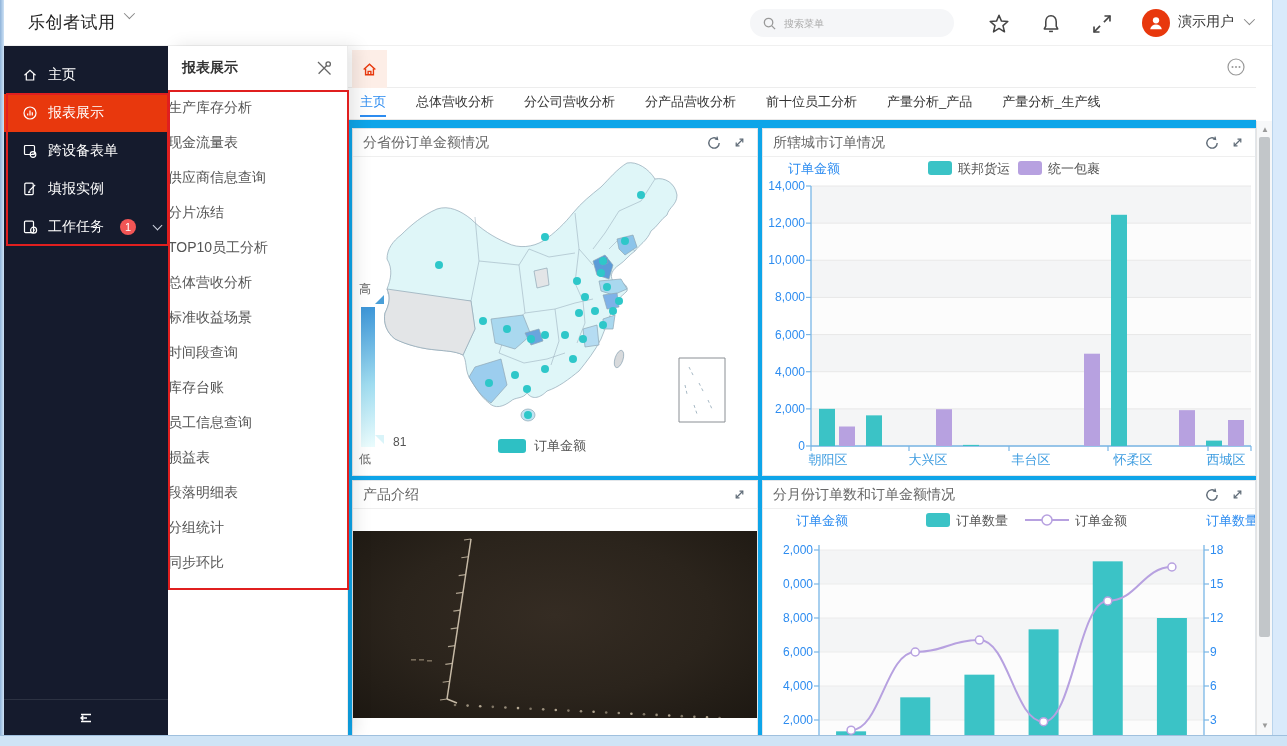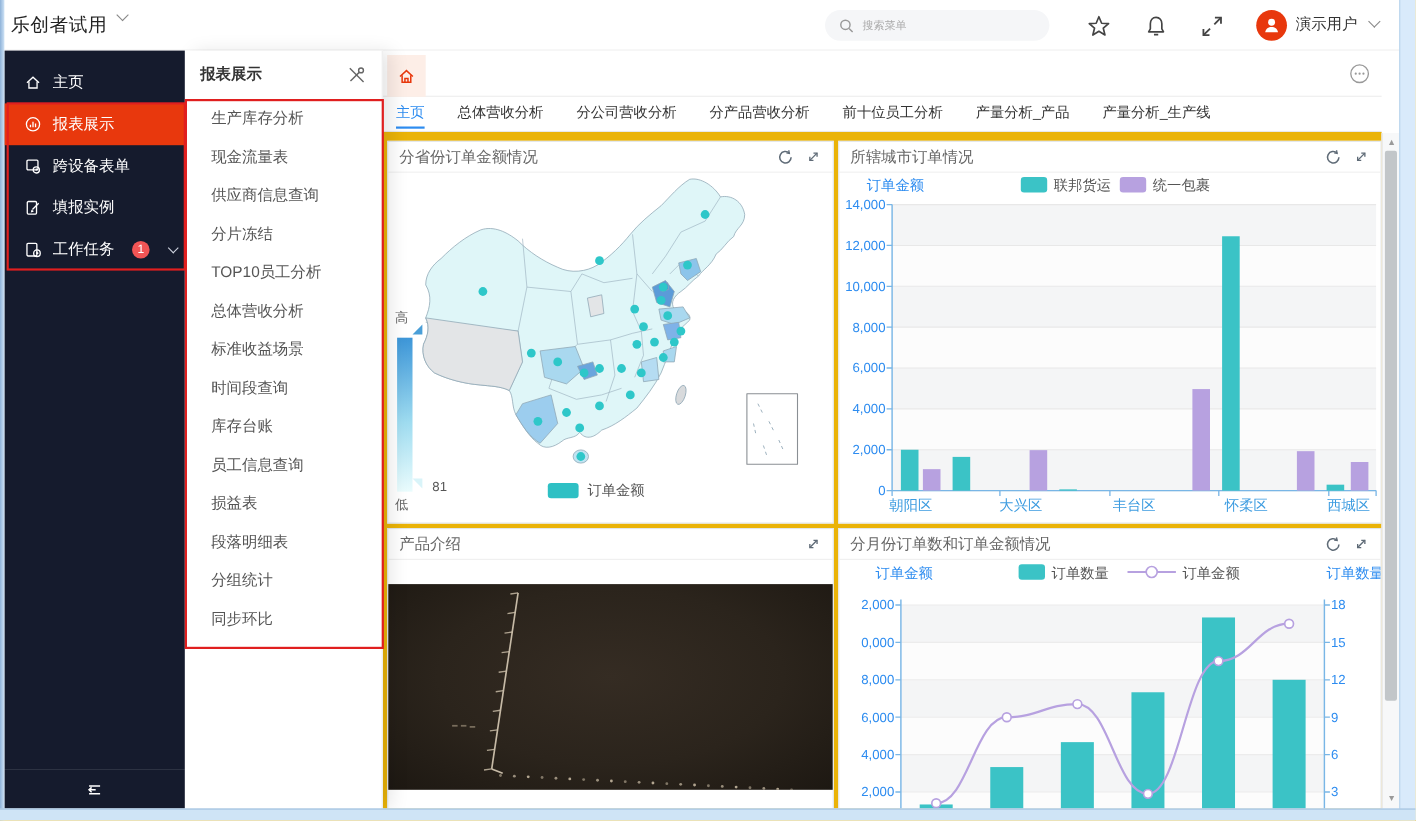--- a/index.html
+++ b/index.html
@@ -8,21 +8,21 @@
     position:relative; background:#fff; color:#333;
     font-family:"Liberation Sans","DejaVu Sans",sans-serif; font-size:14px;
   }
   
   .win-left  { position:absolute; left:0; top:0; width:4px;  height:746px; background:linear-gradient(90deg,#8fb3d9,#cfe3f6); z-index:60; }
   .win-right { position:absolute; right:0; top:0; width:15px; height:746px; background:#d9eafb; border-left:1px solid #b9d4ec; z-index:60; }
   .win-bottom{ position:absolute; left:0; bottom:0; width:1287px; height:11px; background:#cfe4f6; border-top:1px solid #9fc0de; z-index:60; }
 
   
   .app-header { position:absolute; left:4px; top:0; width:1268px; height:46px; background:#fff; border-bottom:1px solid #f0f0f0; display:flex; align-items:center; z-index:10; }
-  .logo-wrap { display:flex; align-items:flex-start; gap:8px; padding-left:6px; }
+  .logo-wrap { display:flex; align-items:flex-start; gap:8px; padding-left:24px; }
   .logo-text { font-size:17px; color:#222; letter-spacing:.5px; }
   .chev { display:inline-block; width:8px; height:8px; border-right:1.6px solid #888; border-bottom:1.6px solid #888; transform:rotate(45deg) translateY(-2px); }
   .search-box { position:absolute; left:746px; top:9px; width:204px; height:28px; background:#f5f6f8; border-radius:14px; display:flex; align-items:center; padding:0 12px; gap:7px; }
   .search-box input { border:none; outline:none; background:transparent; font-size:10px; color:#333; width:150px; font-family:inherit; }
   .search-box input::placeholder { color:#aaa; }
   .hdr-ico { position:absolute; top:13px; width:22px; height:22px; cursor:pointer; }
   .avatar { position:absolute; left:1138px; top:9px; width:28px; height:28px; border-radius:50%; background:#e8380d; display:flex; align-items:center; justify-content:center; cursor:pointer; }
   .user-name { position:absolute; left:1174px; top:13px; font-size:14px; color:#333; cursor:pointer; }
   .user-chev { position:absolute; left:1240px; top:17px; }
 
@@ -31,36 +31,36 @@
   .sb-item { height:38px; display:flex; align-items:center; padding-left:18px; gap:10px; color:#fff; font-size:14px; cursor:pointer; position:relative; }
   .sb-item.active { background:#e8380d; }
   .sb-badge { margin-left:6px; min-width:16px; height:16px; border-radius:8px; background:#f25555; color:#fff; font-size:11px; line-height:16px; text-align:center; padding:0 4px; }
   .sb-chev { display:inline-block; width:7px; height:7px; border-right:1.6px solid #cfd4e0; border-bottom:1.6px solid #cfd4e0; transform:rotate(45deg); margin-left:8px; margin-top:-3px; }
   .sb-bottom { position:absolute; left:0; right:0; bottom:0; height:36px; border-top:1px solid rgba(255,255,255,.10); display:flex; align-items:center; justify-content:center; cursor:pointer; }
 
   
   .flyout { position:absolute; left:168px; top:46px; width:180px; height:689px; background:#fff; z-index:15; box-shadow:8px 0 16px rgba(0,0,0,.10); border-right:1px solid #ececec; }
   .flyout-head { height:44px; display:flex; align-items:center; justify-content:space-between; padding:0 14px; }
   .flyout-title { font-size:14px; font-weight:bold; color:#333; }
-  .sm-item { height:35px; line-height:35px; padding-left:24px; font-size:14px; color:#555; cursor:pointer; white-space:nowrap; }
+  .sm-item { height:35px; line-height:35px; padding-left:0; font-size:14px; color:#555; cursor:pointer; white-space:nowrap; }
 
   
   .red-a { position:absolute; left:6px;  top:93px; width:163px; height:153px; border:2px solid #e01f1f; z-index:35; pointer-events:none; }
   .red-b { position:absolute; left:168px; top:90px; width:181px; height:500px; border:2px solid #e01f1f; z-index:35; pointer-events:none; }
 
   
   .main { position:absolute; left:348px; top:46px; width:908px; height:689px; }
   .tabrow1 { position:relative; height:42px; background:#fff; border-bottom:1px solid #ededed; }
   .home-tab { position:absolute; left:4px; top:4px; width:35px; height:38px; background:#fdeee7; display:flex; align-items:center; justify-content:center; cursor:pointer; }
   .more-ico { position:absolute; right:10px; top:11px; cursor:pointer; }
   .tabrow2 { height:32px; background:#fff; border-bottom:1px solid #e8e8e8; display:flex; padding-left:12px; gap:30px; }
   .tab { font-size:13px; color:#333; line-height:27px; height:29px; cursor:pointer; white-space:nowrap; }
   .tab.active { color:#2d8cf0; border-bottom:2px solid #2d8cf0; }
 
-  .dash { position:absolute; left:0; top:74px; width:908px; height:615px; background:#eab308; overflow:hidden; }
+  .dash { position:absolute; left:0; top:74px; width:908px; height:615px; background:#0ea5e9; overflow:hidden; }
   .panel { position:absolute; background:#fff; border:1px solid #e2e6ea; }
   #p-map   { left:4px;   top:8px;   width:406px; height:348px; }
   #p-city  { left:414px; top:8px;   width:494px; height:348px; }
   #p-prod  { left:4px;   top:360px; width:406px; height:266px; }
   #p-combo { left:414px; top:360px; width:494px; height:266px; }
   .panel-head { height:28px; line-height:27px; padding:0 10px; color:#666; font-size:14px; border-bottom:1px solid #efefef; display:flex; align-items:center; }
   .panel-title { flex:1; }
   .ico-btn { margin-left:10px; cursor:pointer; display:flex; align-items:center; }
 
   

